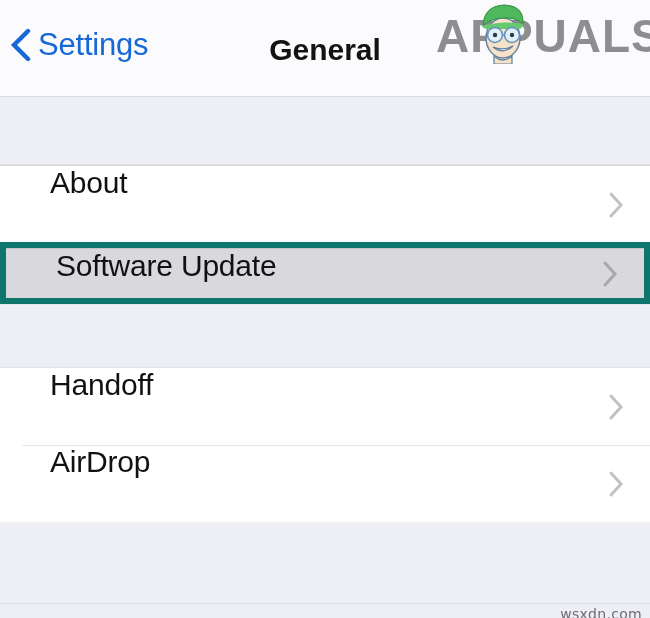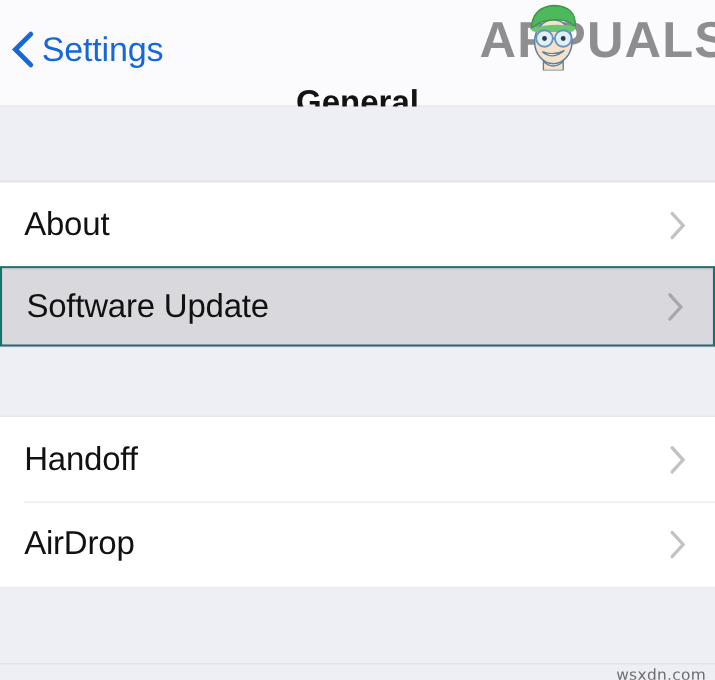--- a/index.html
+++ b/index.html
@@ -50,21 +50,20 @@
     position: absolute;
     left: 0;
     right: 0;
     top: 33px;
     text-align: center;
     font-size: 30px;
     font-weight: bold;
     color: #131313;
     letter-spacing: 0px;
     pointer-events: none;
-    margin-top: 44px;
   }
 
   
   .brand-logo {
     position: absolute;
     right: -6px;
     top: 2px;
     width: 220px;
     height: 66px;
   }
@@ -104,23 +103,23 @@
     background: #ffffff;
     border-top: 1px solid #d6d6da;
   }
   .section.no-top { border-top: none; }
 
   .row {
     position: relative;
     height: 77px;
     background: #ffffff;
     display: flex;
-    align-items: center;
     box-sizing: border-box;
     cursor: pointer;
+    padding-left: 28px;
   }
   .row + .row::before {
     content: "";
     position: absolute;
     left: 22px;
     right: 0;
     top: 0;
     height: 1px;
     background: #e6e6e8;
   }
@@ -136,24 +135,24 @@
     right: 26px;
     top: 50%;
     transform: translateY(-50%);
     width: 16px;
     height: 28px;
   }
 
   
   .highlight-wrap {
     position: relative;
-    border: 2px solid #0f766e;
-    background: #f9a8d4;
-    box-sizing: border-box;
-    height: 73px;
+    border: 6px solid #0f766e;
+    background: #a16207;
+    box-sizing: border-box;
+    height: 62px;
     margin-top: -1px;
   }
   .highlight-wrap .row {
     background: #d9d9dd;
     height: 100%;
     border-top: 1px solid #c4c4c8;
   }
   .highlight-wrap .row-label { color: #111111; }
 
   

